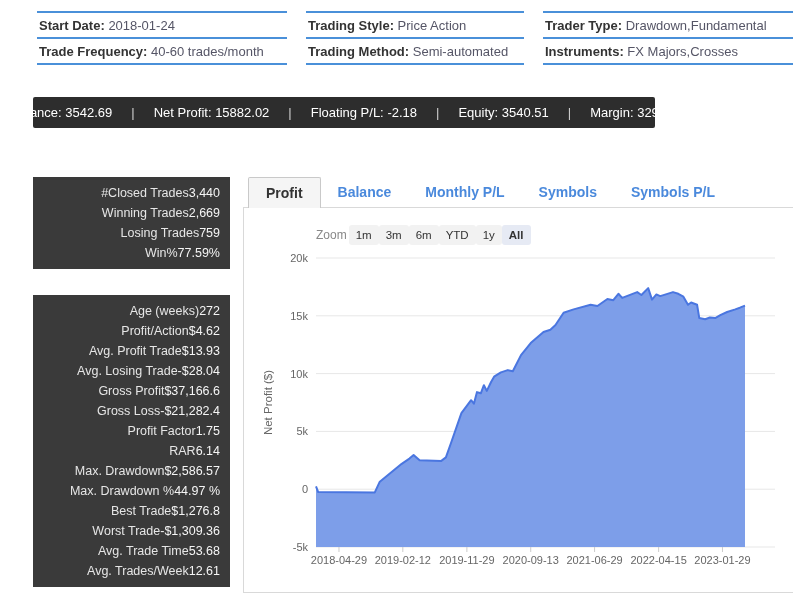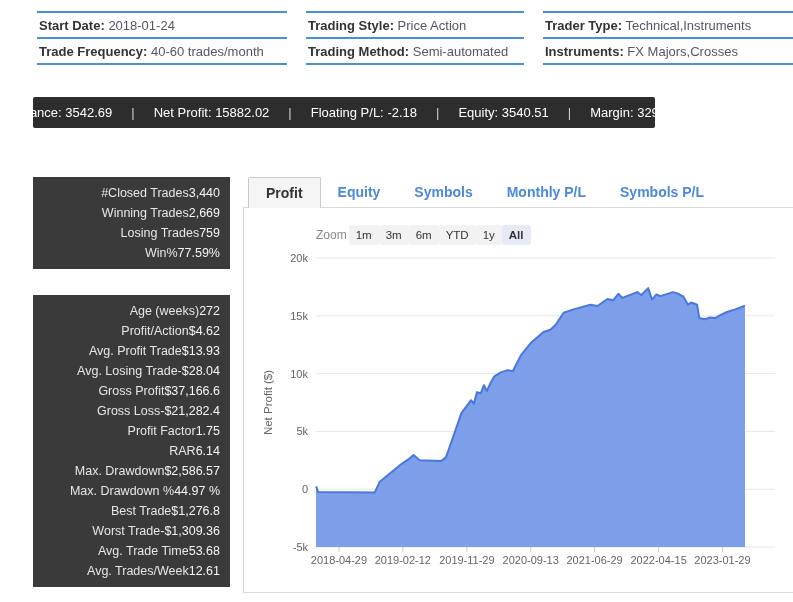--- a/index.html
+++ b/index.html
@@ -45,21 +45,21 @@
   .chart-svg { position:absolute; left:0; top:60px; }
 </style>
 </head>
 <body>
 
 <div id="screen">
 
   <div class="info-grid">
     <div class="info-cell"><b>Start Date:</b> <span>2018-01-24</span></div>
     <div class="info-cell"><b>Trading Style:</b> <span>Price Action</span></div>
-    <div class="info-cell"><b>Trader Type:</b> <span>Technical,Instruments</span></div>
+    <div class="info-cell"><b>Trader Type:</b> <span>Drawdown,Fundamental</span></div>
     <div class="info-cell last"><b>Trade Frequency:</b> <span>40-60 trades/month</span></div>
     <div class="info-cell last"><b>Trading Method:</b> <span>Semi-automated</span></div>
     <div class="info-cell last"><b>Instruments:</b> <span>FX Majors,Crosses</span></div>
   </div>
 
   <div class="summary-bar">
     <span class="summary-item"><span>Balance:</span> <span>3542.69</span></span>
     <span class="summary-sep">|</span>
     <span class="summary-item"><span>Net Profit:</span> <span>15882.02</span></span>
     <span class="summary-sep">|</span>
@@ -146,23 +146,23 @@
         <span>Avg. Trades/Week</span>
         <span class="v">12.61</span>
       </div>
   </div>
 
   <div class="panel">
     <div class="panel-body"></div>
 
     <div class="tabs">
       <div class="tab active">Profit</div>
-      <div class="tab">Equity</div>
+      <div class="tab">Balance</div>
+      <div class="tab">Monthly P/L</div>
       <div class="tab">Symbols</div>
-      <div class="tab">Monthly P/L</div>
       <div class="tab">Symbols P/L</div>
     </div>
 
     <div class="zoom-row">
       <span class="zoom-label">Zoom</span>
       <button class="zoom-btn">1m</button>
       <button class="zoom-btn">3m</button>
       <button class="zoom-btn">6m</button>
       <button class="zoom-btn">YTD</button>
       <button class="zoom-btn">1y</button>

